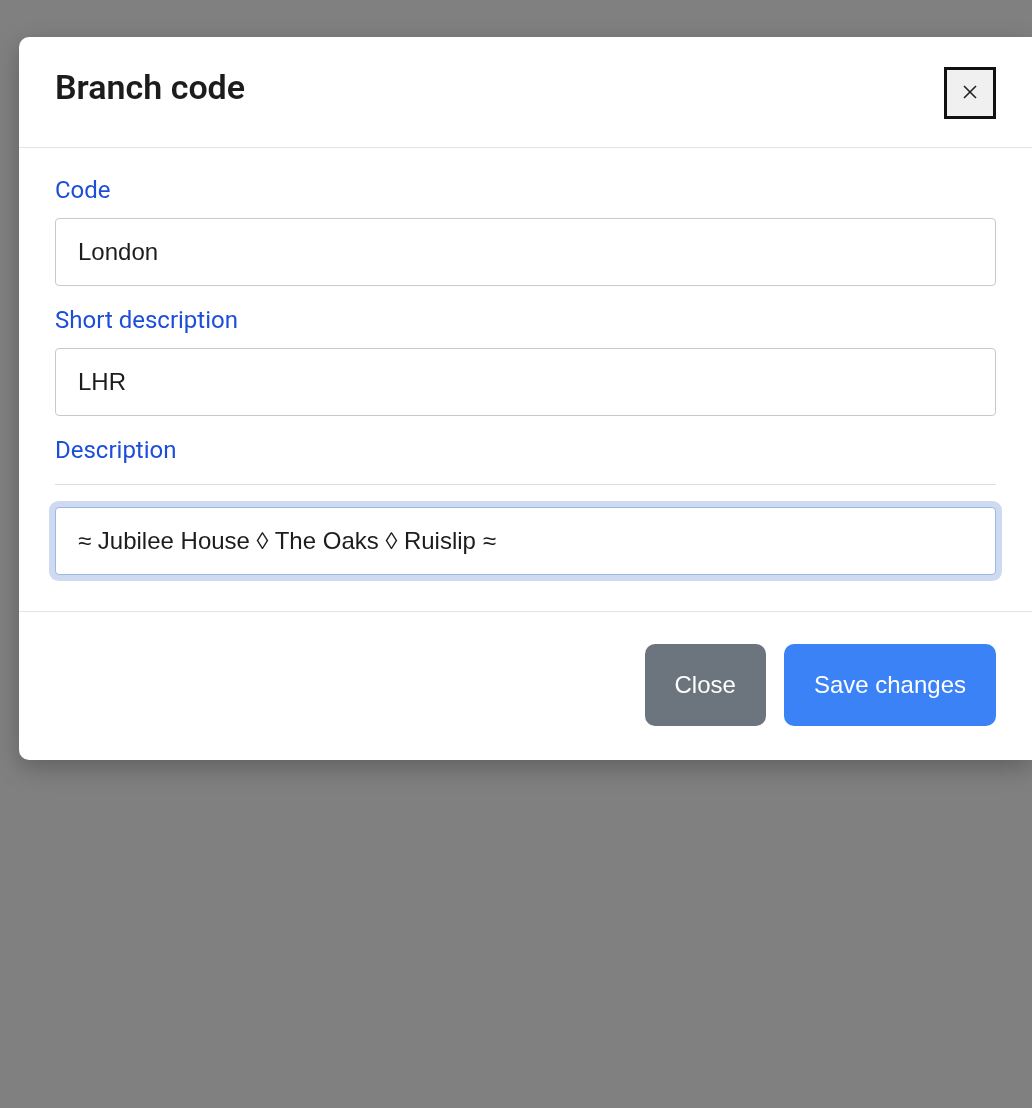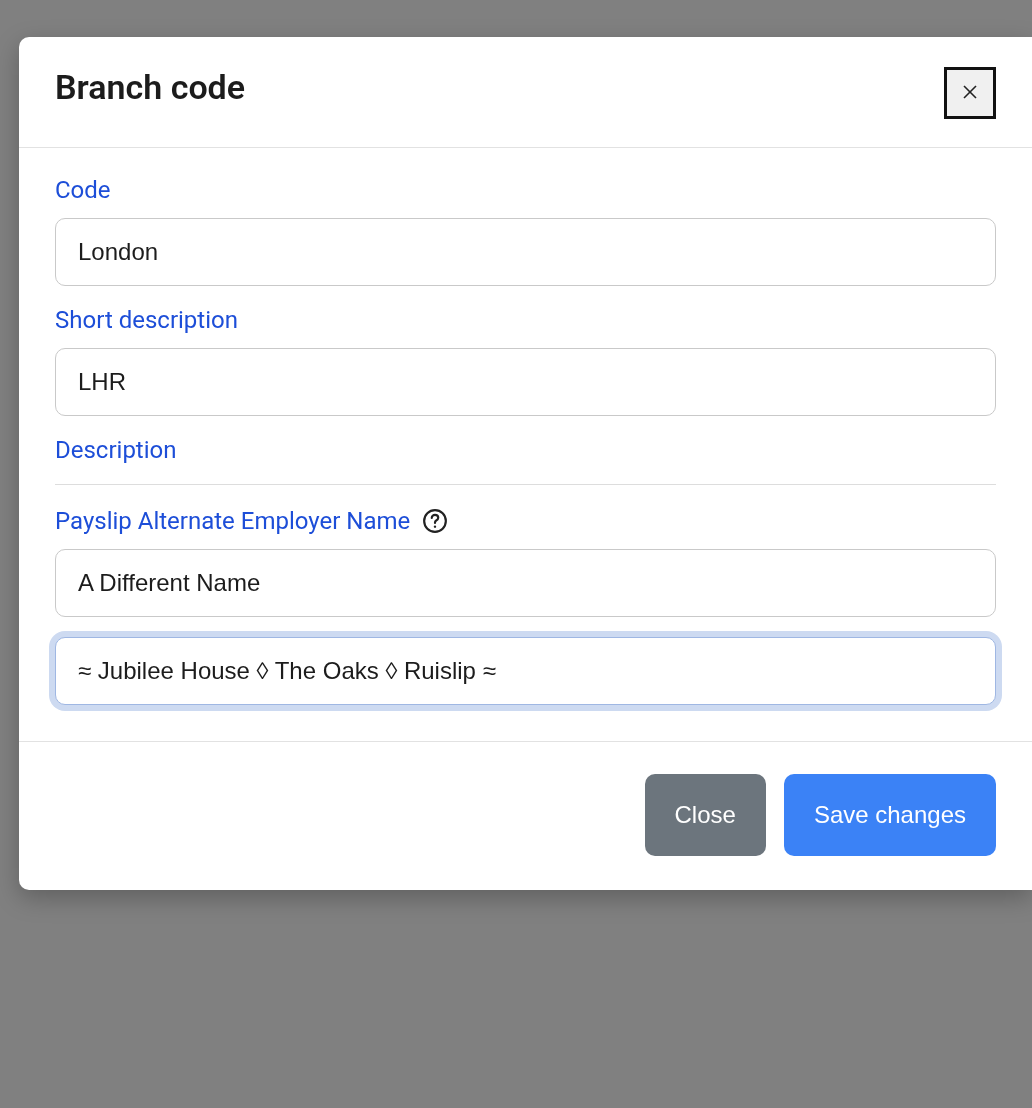--- a/index.html
+++ b/index.html
@@ -80,21 +80,21 @@
       height: 26px;
     }
     .help-icon svg { width: 26px; height: 26px; }
     .form-input {
       width: 100%;
       height: 68px;
       padding: 0 22px;
       font-size: 24px;
       color: #1c1c1c;
       border: 1px solid #c9c9c9;
-      border-radius: 10px;
+      border-radius: 4px;
       background: #fff;
       outline: none;
     }
     .form-input.focused {
       border: 1px solid #9fb7e3;
       box-shadow: 0 0 0 6px #cddaf1;
     }
     .modal-footer {
       border-top: 1px solid #e2e2e2;
       padding: 32px 36px 34px 36px;
@@ -144,33 +144,20 @@
       <label class="form-label">Short description</label>
       <input class="form-input" type="text" value="LHR" style="">
     </div>
 
     <div class="form-group">
       <label class="form-label">Description</label>
     </div>
 
     <hr class="form-divider">
 
-    <div class="form-group">
-      <label class="form-label">
-        <span>Payslip Alternate Employer Name</span>
-        <span class="help-icon">
-          <svg viewBox="0 0 24 24" fill="none" stroke="#222" stroke-width="2">
-            <circle cx="12" cy="12" r="10"></circle>
-            <path d="M9 9.2c0-1.6 1.3-2.9 3-2.9s3 1.1 3 2.6c0 1.3-.9 2-1.9 2.6-.8.5-1.1.9-1.1 1.8v.5" stroke-linecap="round"></path>
-            <circle cx="12" cy="17.2" r="1.1" fill="#222" stroke="none"></circle>
-          </svg>
-        </span>
-      </label>
-      <input class="form-input" type="text" value="A Different Name" style="">
-    </div>
 
     <div class="form-group" style="margin-bottom:0">
       <input class="form-input focused" type="text" value="≈ Jubilee House ◊ The Oaks ◊ Ruislip ≈" style="">
     </div>
 
   </div>
 
   <div class="modal-footer">
     <button class="btn btn-secondary">Close</button>
     <button class="btn btn-primary">Save changes</button>

